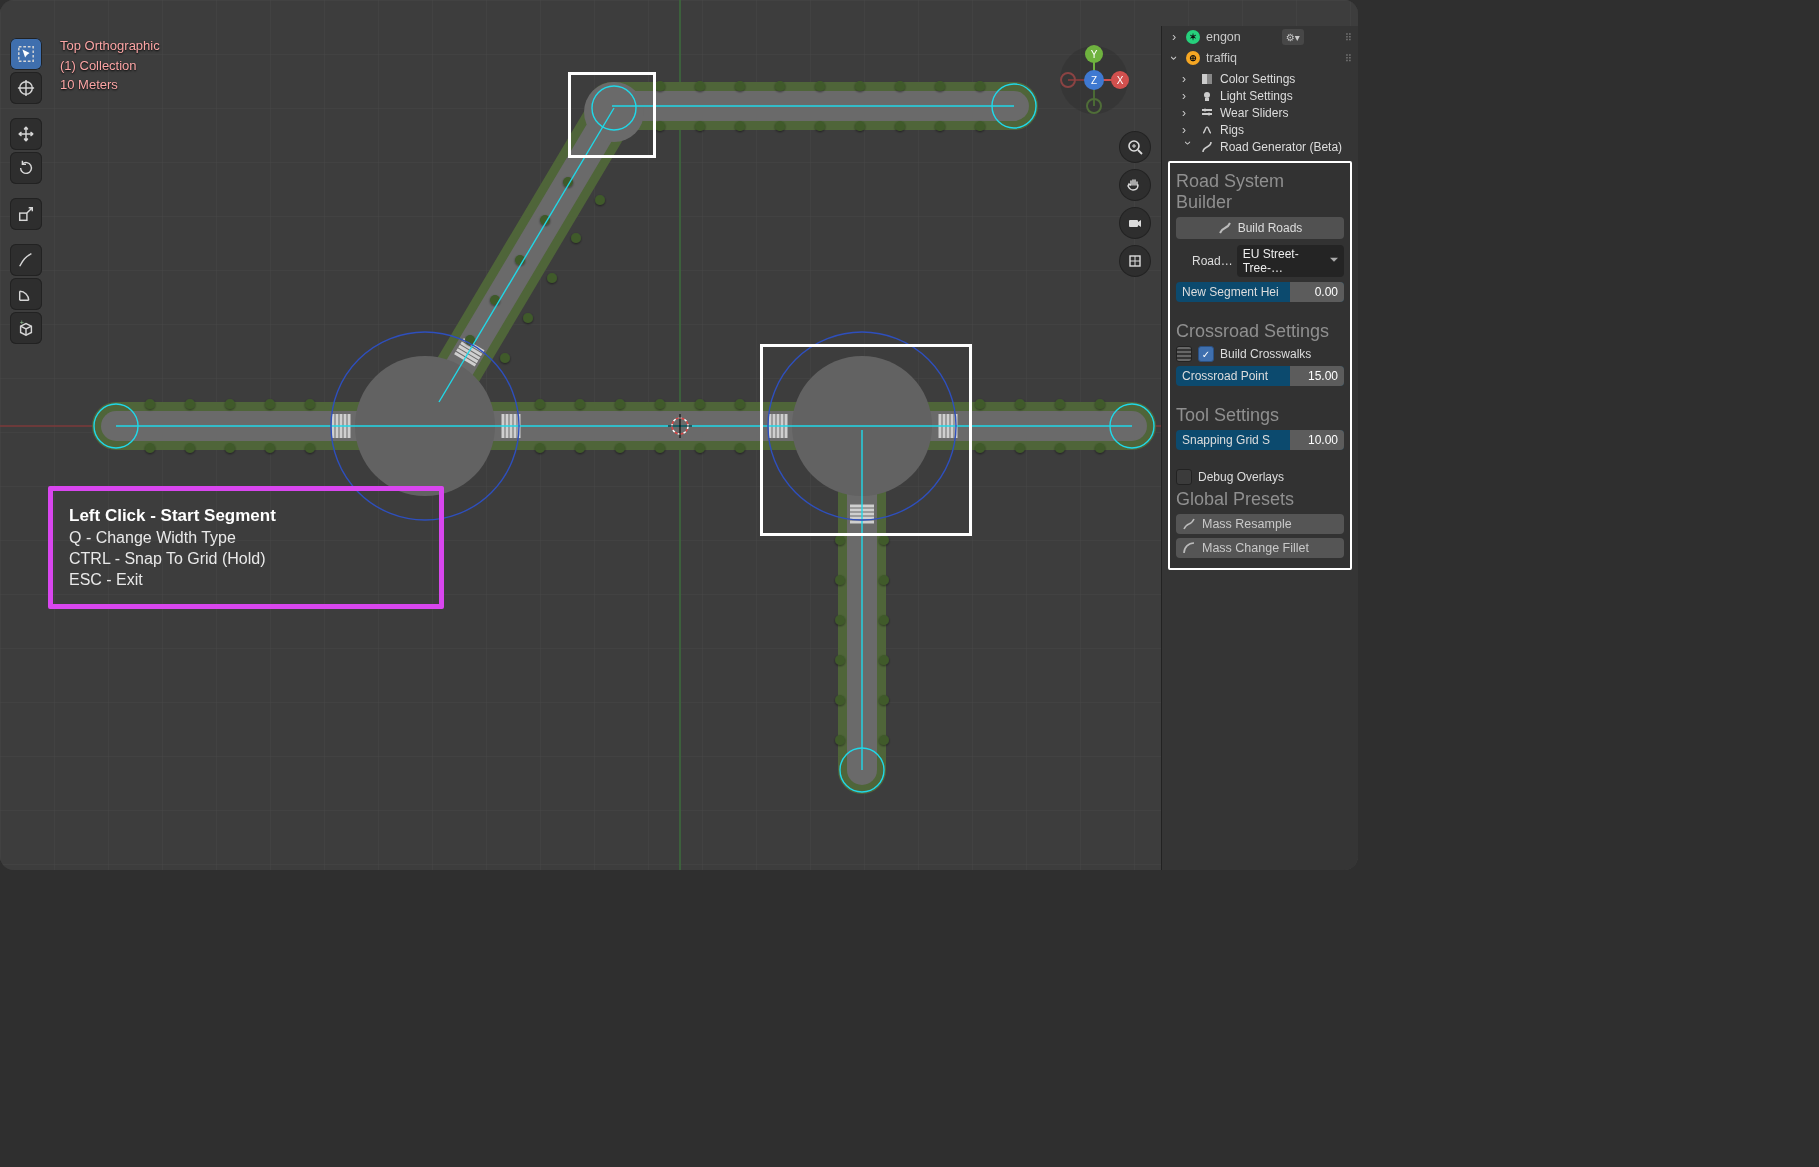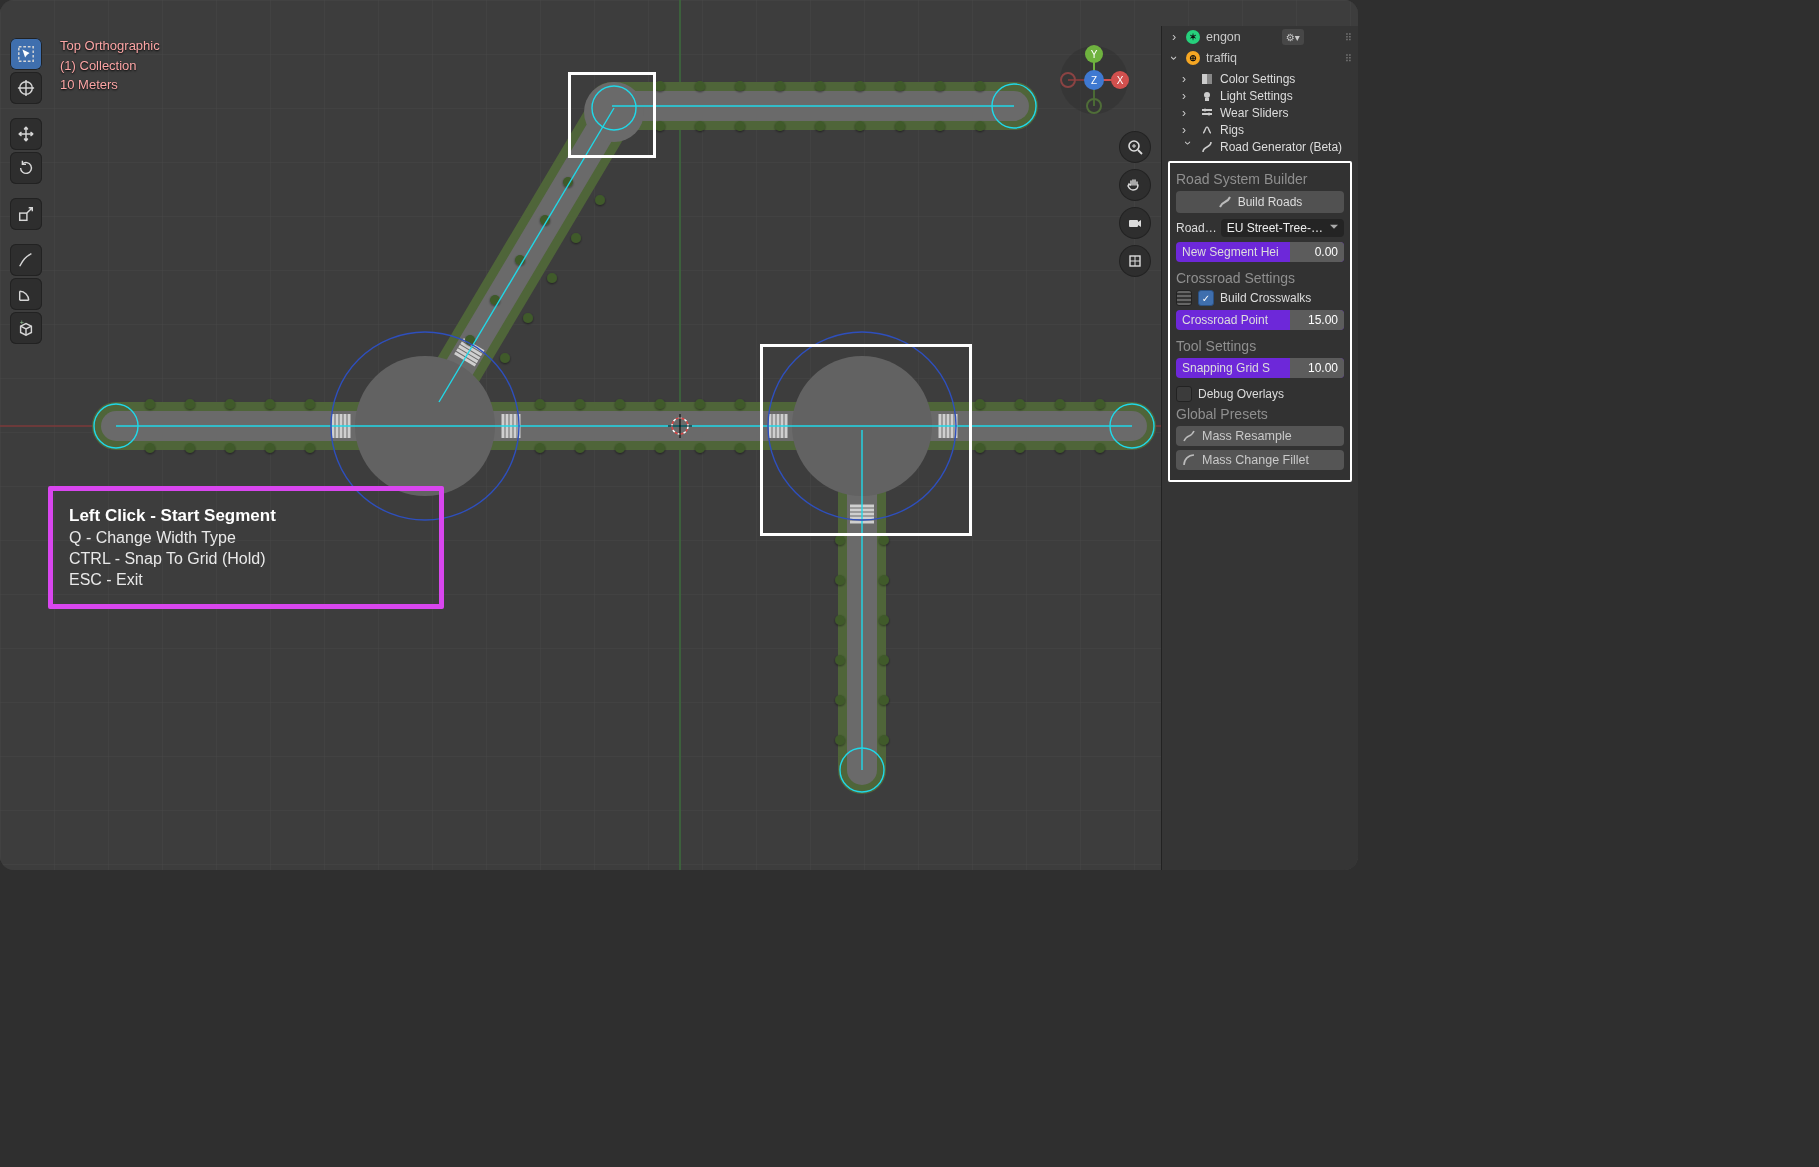--- a/index.html
+++ b/index.html
@@ -53,26 +53,26 @@
   .addon-row .tri { width:12px; text-align:center; color:#ccc; }
   .addon-row .pill { width:14px; height:14px; border-radius:50%; display:inline-flex; align-items:center; justify-content:center; font-size:9px; color:#111; font-weight:600; }
   .cog-btn { margin-left:auto; width:22px; height:16px; background:#474747; border-radius:3px; display:flex; align-items:center; justify-content:center; font-size:10px; }
   .grip { margin-left:auto; color:#777; font-size:10px; }
   .subpanel { padding:2px 6px 2px 20px; }
   .sub-row { display:flex; align-items:center; gap:6px; padding:1.5px 0; color:#ddd; font-size:12px; }
   .sub-row .tri { width:12px; color:#ccc; }
   .sub-row svg { width:14px; height:14px; }
 
   .rg-box { margin:4px 6px; border:2px solid var(--callout); border-radius:2px; padding:6px; position:relative; background:#323232; }
-  .rg-title { color:#8f8f8f; font-size:14px; margin:2px 0 4px; }
+  .rg-title { color:#8f8f8f; font-size:18px; margin:2px 0 4px; }
   .rg-btn { display:flex; align-items:center; justify-content:center; background:#515151; border-radius:4px; padding:4px 6px; font-size:12px; color:#ddd; gap:6px; margin-bottom:6px; cursor:pointer; }
-  .rg-field { display:flex; align-items:center; background:#6d28d9; border-radius:4px; font-size:12px; margin-bottom:8px; overflow:hidden; }
+  .rg-field { display:flex; align-items:center; background:#0c4a6e; border-radius:4px; font-size:12px; margin-bottom:19px; overflow:hidden; }
   .rg-field .k { padding:3px 6px; color:#ddd; flex:1; white-space:nowrap; overflow:hidden; text-overflow:ellipsis; }
   .rg-field .v { padding:3px 6px; color:#fff; text-align:right; min-width:42px; background:#5c5c5c; }
-  .rg-sel { display:flex; align-items:center; gap:4px; margin-bottom:5px; }
+  .rg-sel { display:flex; align-items:center; gap:4px; margin-bottom:5px;margin-left:16px; }
   .rg-sel .lbl { flex:0 0 auto; color:#ddd; font-size:12px; }
   .rg-sel .dd { flex:1; background:#242424; border-radius:4px; padding:2px 18px 2px 6px; color:#eee; font-size:12px; position:relative; }
   .rg-sel .dd::after { content:""; position:absolute; right:6px; top:50%; transform:translateY(-40%); border:4px solid transparent; border-top-color:#aaa; }
   .rg-chk { display:flex; align-items:center; gap:6px; font-size:12px; color:#ddd; margin:4px 0; }
   .rg-chk .box { width:14px; height:14px; border-radius:3px; background:#3b3b3b; border:1px solid #222; display:inline-flex; align-items:center; justify-content:center; font-size:10px; }
   .rg-chk .box.on { background:#3f6fae; border-color:#2a5082; color:#fff; }
   .rg-chk .striped { width:14px; height:14px; border-radius:3px; background:repeating-linear-gradient(0deg,#666,#666 2px,#333 2px,#333 4px); border:1px solid #222; }
   .rg-foot { display:flex; align-items:center; background:#555; border-radius:4px; padding:3px 6px; gap:6px; margin-bottom:4px; cursor:pointer; }
   .callout-num { position:absolute; color:#fff; font-weight:700; font-size:22px; }
 

